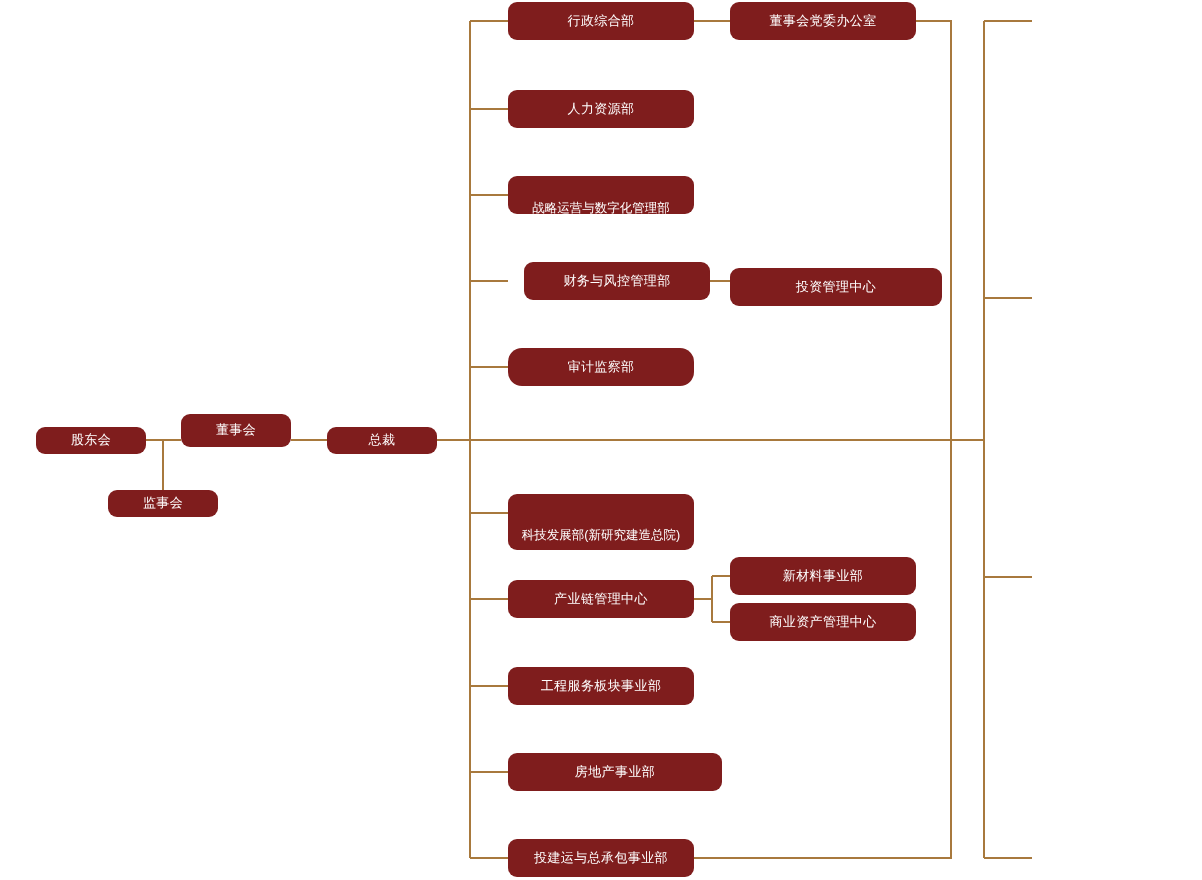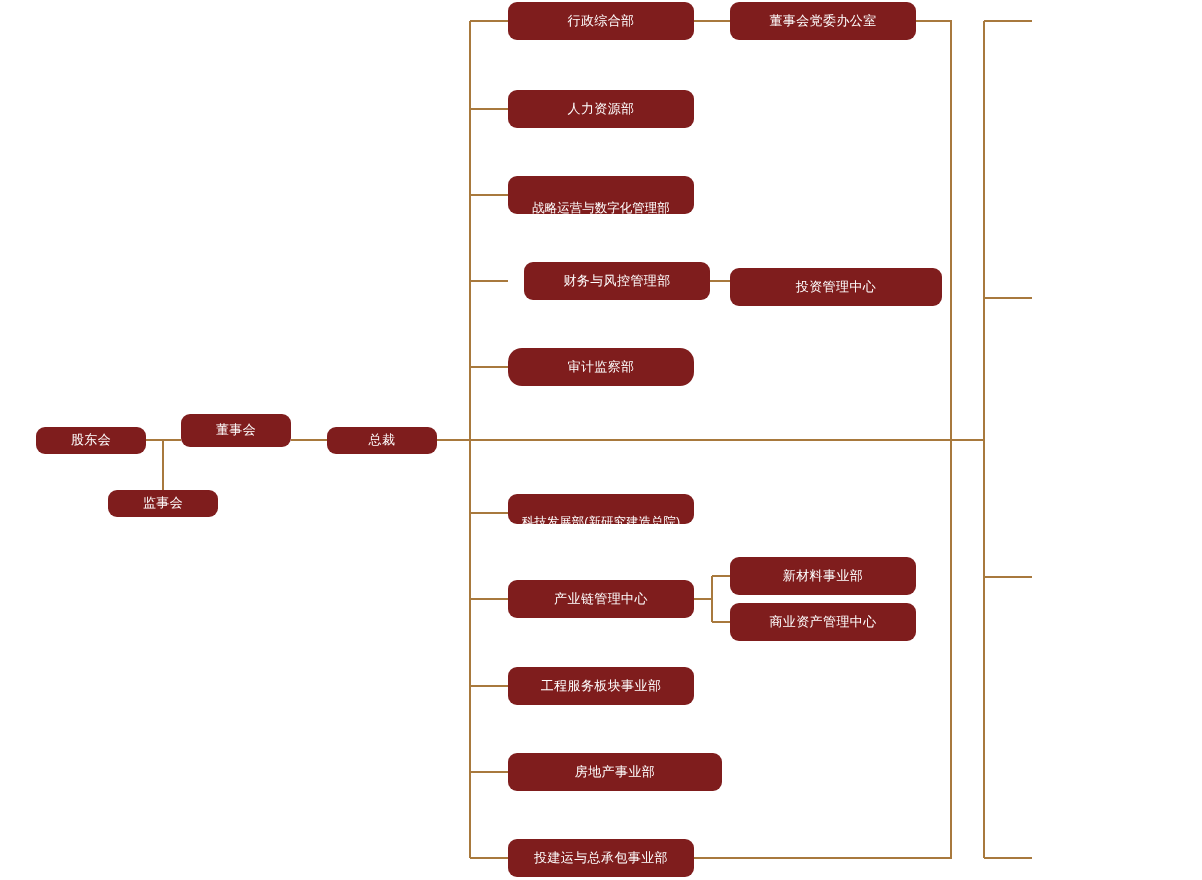--- a/index.html
+++ b/index.html
@@ -126,21 +126,21 @@
   </div>
 
   <div class="node" style="left:508px; top:262px; width:186px; height:38px;margin-left:16px;">
     <span class="node-label">财务与风控管理部</span>
   </div>
 
   <div class="node" style="left:508px; top:348px; width:186px; height:38px;border-radius:14px;">
     <span class="node-label">审计监察部</span>
   </div>
 
-  <div class="node n-tight" style="left:508px; top:494px; width:186px; height:30px;">
+  <div class="node n-tight" style="left:508px; top:494px; width:186px; height:56px;">
     <span class="node-label">科技发展部(新研究建造总院)</span>
   </div>
 
   <div class="node" style="left:508px; top:580px; width:186px; height:38px;">
     <span class="node-label">产业链管理中心</span>
   </div>
 
   <div class="node" style="left:508px; top:667px; width:186px; height:38px;">
     <span class="node-label">工程服务板块事业部</span>
   </div>

